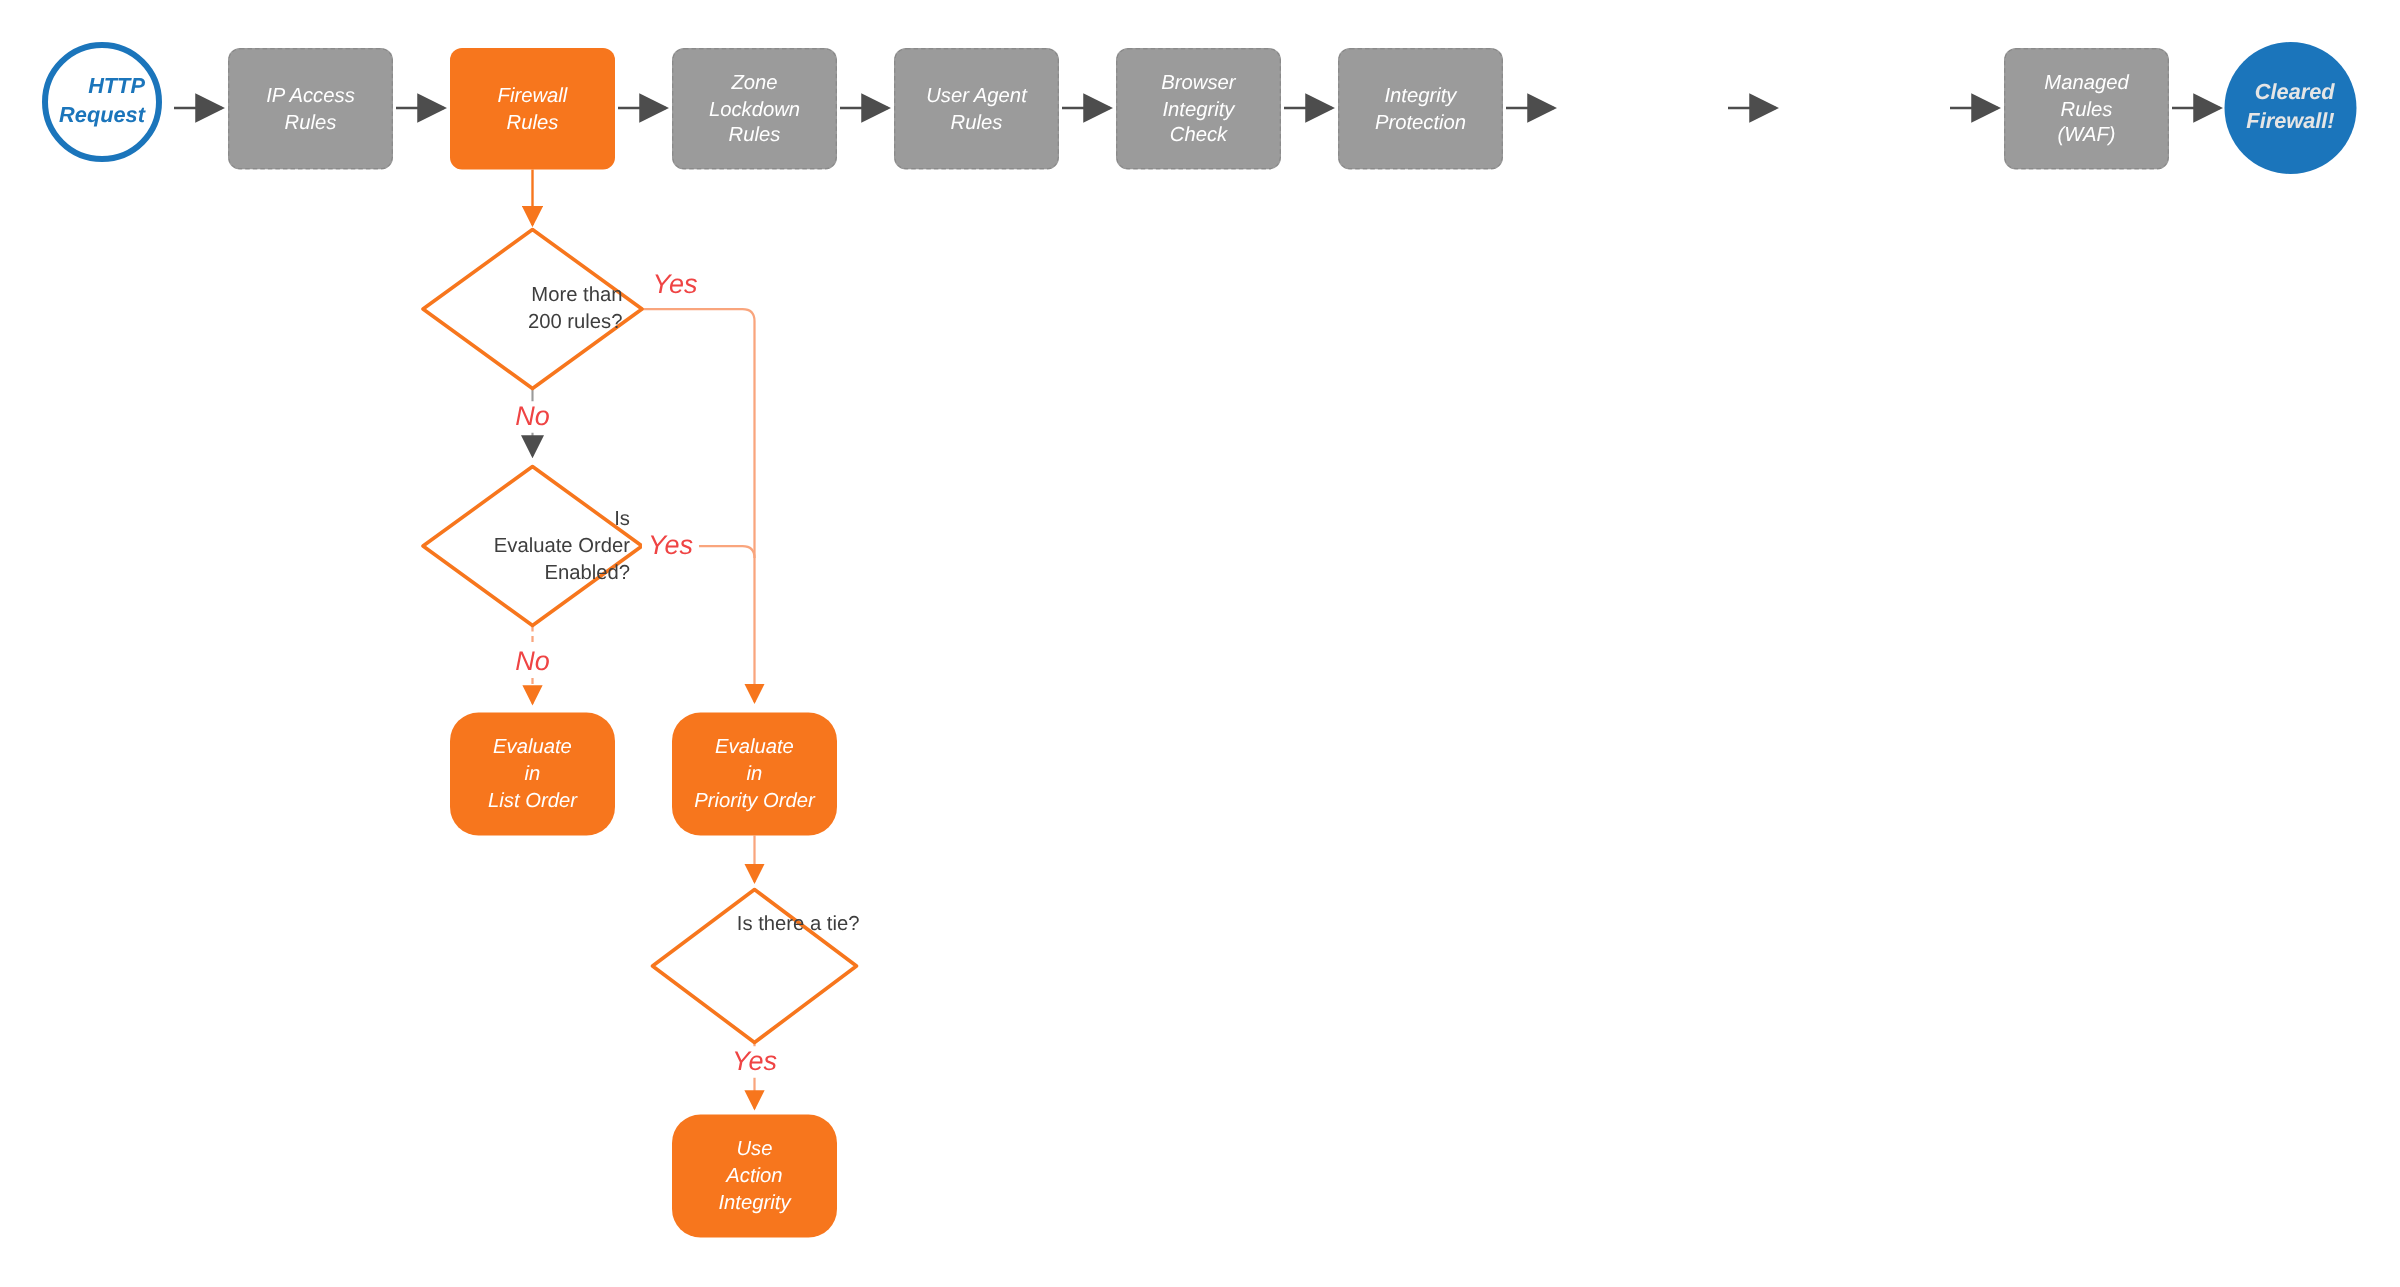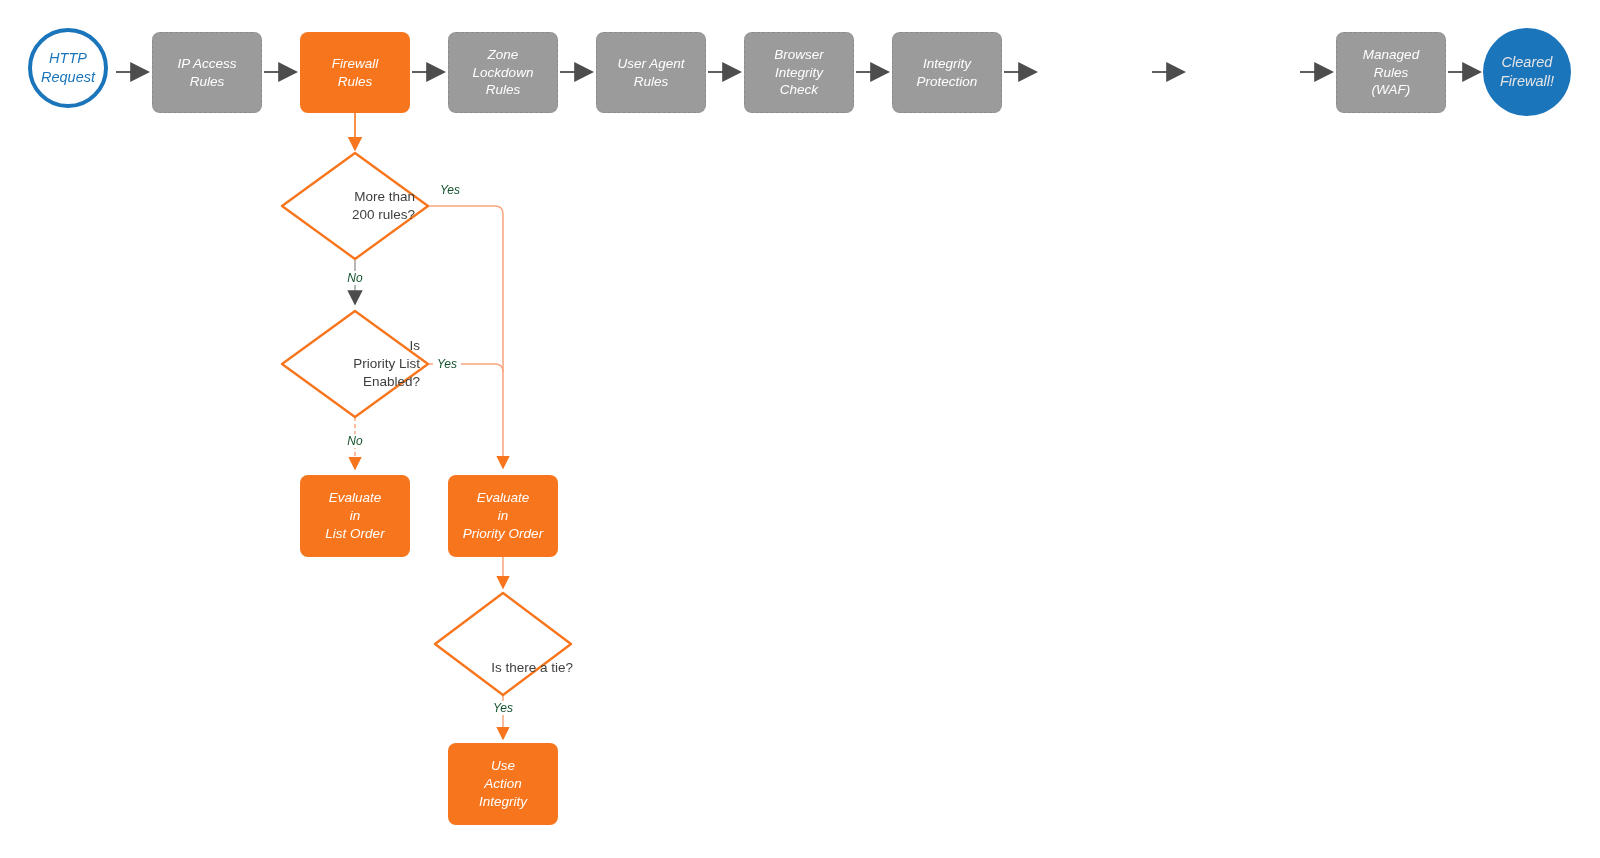--- a/index.html
+++ b/index.html
@@ -26,30 +26,30 @@
   .diamond{stroke:var(--color-orange);stroke-width:2.4;fill:#fff;stroke-linejoin:round;}
   .mk-gray{fill:var(--color-arrow-gray);}
   .mk-orange{fill:var(--color-orange);}
 
   .node{position:absolute;display:flex;align-items:center;justify-content:center;
     text-align:center;white-space:pre-line;}
   .pbox{top:32px;width:110px;height:81px;border-radius:8px;
     color:#fff;font-style:italic;font-size:13.5px;line-height:1.32;}
   .pbox.gray{background:var(--color-gray-fill);border:1px dashed var(--color-gray-border);}
   .pbox.orange{background:var(--color-orange);border:none;}
-  .abox{width:110px;height:82px;border-radius:8px;background:var(--color-orange);
+  .abox{width:110px;height:82px;border-radius:19px;background:var(--color-orange);
     color:#fff;font-style:italic;font-size:13.5px;line-height:1.35;}
-  .circle{border-radius:50%;font-weight:normal;font-style:italic;font-size:14.5px;line-height:1.3;}
+  .circle{border-radius:50%;font-weight:bold;font-style:italic;font-size:14.5px;line-height:1.3;text-align:right;}
   .circle.start{left:28px;top:28px;width:80px;height:80px;background:#fff;
     border:4px solid var(--color-blue);color:var(--color-blue);}
   .circle.end{left:1483px;top:28px;width:88px;height:88px;background:var(--color-blue);color:#e5e5e5;}
   .dlabel{position:absolute;transform:translate(-50%,-50%);text-align:right;white-space:pre-line;
     color:var(--color-text-dark);font-size:13.5px;line-height:1.35;}
   .edge-label{position:absolute;transform:translate(-50%,-50%);font-style:italic;
-    color:#14532d;font-size:12px;background:var(--color-background);padding:0 4px;}
+    color:#ef4444;font-size:18px;background:var(--color-background);padding:0 4px;}
 </style>
 </head>
 <body>
 
 <div class="canvas">
 
   <svg class="connectors" viewBox="0 0 1600 858">
     <defs>
       <marker id="mGray" viewBox="0 0 10 10" refX="9" refY="5" markerWidth="11" markerHeight="11" orient="auto">
         <path d="M0,0 L10,5 L0,10 z" class="mk-gray"></path>
@@ -106,23 +106,23 @@
 Check</div>
   <div class="node pbox gray" style="left:892px">Integrity
 Protection</div>
   <div class="node pbox gray" style="left:1336px">Managed
 Rules
 (WAF)</div>
 
   <div class="dlabel" style="left:355px;top:206px;width:120px">More than
 200 rules?</div>
   <div class="dlabel" style="left:355px;top:364px;width:130px">Is
-Priority List
+Evaluate Order
 Enabled?</div>
-  <div class="dlabel" style="left:503px;top:668px;width:140px">Is there a tie?</div>
+  <div class="dlabel" style="left:503px;top:616px;width:140px">Is there a tie?</div>
 
   <div class="node abox" style="left:300px;top:475px">Evaluate
 in
 List Order</div>
   <div class="node abox" style="left:448px;top:475px">Evaluate
 in
 Priority Order</div>
   <div class="node abox" style="left:448px;top:743px">Use
 Action
 Integrity</div>

